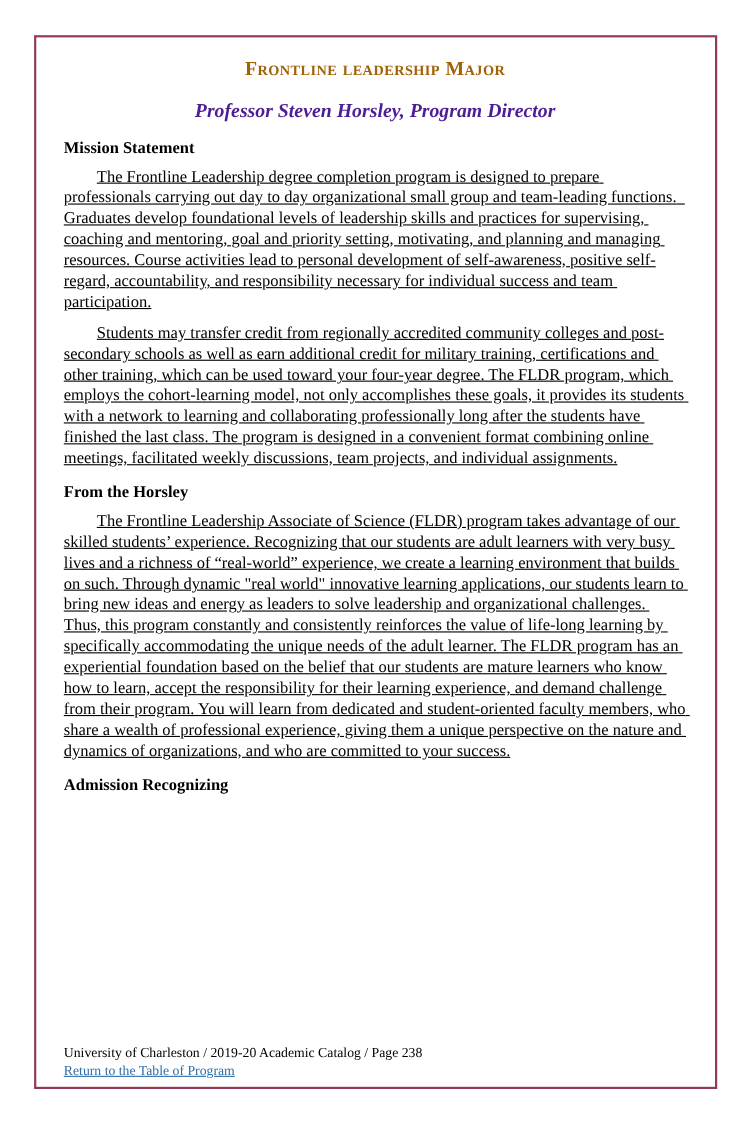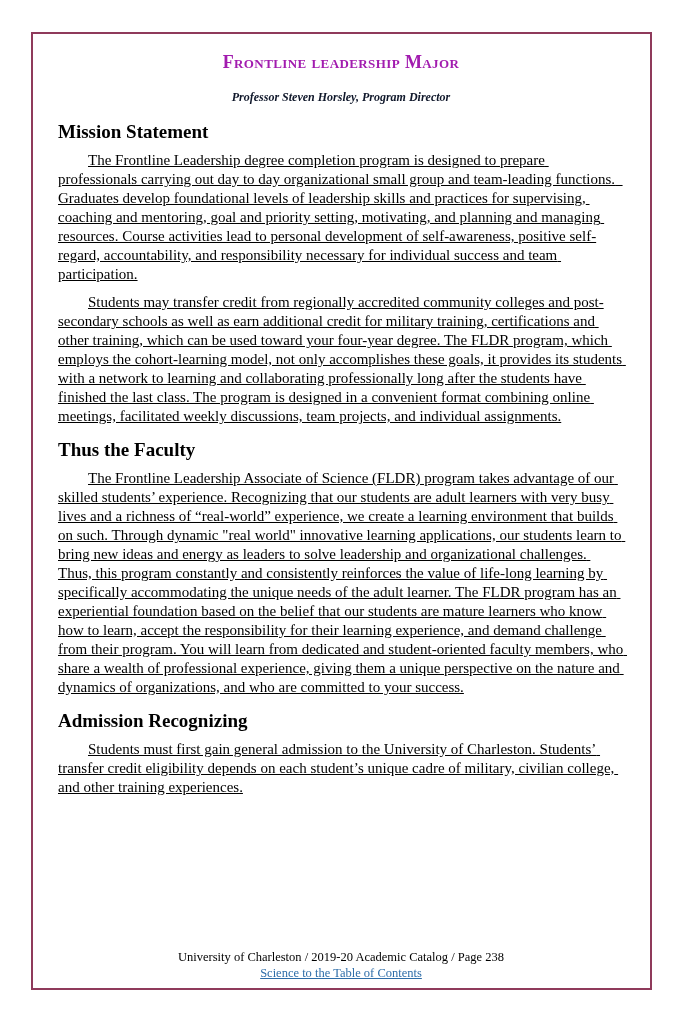--- a/index.html
+++ b/index.html
@@ -30,46 +30,46 @@
   .content {
     flex: 1 1 auto;
   }
   .doc-title {
     margin: 2px 0 17px 0;
     text-align: center;
     font-size: 18px;
     font-weight: bold;
     font-variant: small-caps;
     letter-spacing: 0.4px;
-    color: #a21caf;
+    color: #a16207;
   }
   .doc-subtitle {
     margin: 0 0 16px 0;
     text-align: center;
-    font-size: 12px;
+    font-size: 18px;
     font-weight: bold;
     font-style: italic;
-    color: #0f172a;
+    color: #4c1d95;
   }
   .section-heading {
-    font-size: 19px;
+    font-size: 15px;
     font-weight: bold;
     margin: 13px 0 8px 0;
   }
   .para {
     font-size: 15px;
     line-height: 19px;
     margin: 0 0 9px 0;
     text-indent: 30px;
     white-space: pre-wrap;
     text-decoration: underline;
   }
   .footer {
     flex: 0 0 auto;
-    text-align: center;
+    text-align: left;
     font-size: 12.5px;
     line-height: 16px;
     padding-bottom: 2px;
   }
   .footer-link {
     color: #2E6DA8;
     text-decoration: underline;
     cursor: pointer;
   }
 </style>
@@ -86,30 +86,29 @@
     <div class="section">
       <h3 class="section-heading">Mission Statement</h3>
       <p class="para">The Frontline Leadership degree completion program is designed to prepare professionals carrying out day to day organizational small group and team-leading functions.  Graduates develop foundational levels of leadership skills and practices for supervising, coaching and mentoring, goal and priority setting, motivating, and planning and managing resources. Course activities lead to personal development of self-awareness, positive self-regard, accountability, and responsibility necessary for individual success and team participation.</p>
     </div>
 
     <div class="section">
       <p class="para">Students may transfer credit from regionally accredited community colleges and post-secondary schools as well as earn additional credit for military training, certifications and other training, which can be used toward your four-year degree. The FLDR program, which employs the cohort-learning model, not only accomplishes these goals, it provides its students with a network to learning and collaborating professionally long after the students have finished the last class. The program is designed in a convenient format combining online meetings, facilitated weekly discussions, team projects, and individual assignments.</p>
     </div>
 
     <div class="section">
-      <h3 class="section-heading">Thus the Faculty</h3>
+      <h3 class="section-heading">From the Horsley</h3>
       <p class="para">The Frontline Leadership Associate of Science (FLDR) program takes advantage of our skilled students’ experience. Recognizing that our students are adult learners with very busy lives and a richness of “real-world” experience, we create a learning environment that builds on such. Through dynamic "real world" innovative learning applications, our students learn to bring new ideas and energy as leaders to solve leadership and organizational challenges. Thus, this program constantly and consistently reinforces the value of life-long learning by specifically accommodating the unique needs of the adult learner. The FLDR program has an experiential foundation based on the belief that our students are mature learners who know how to learn, accept the responsibility for their learning experience, and demand challenge from their program. You will learn from dedicated and student-oriented faculty members, who share a wealth of professional experience, giving them a unique perspective on the nature and dynamics of organizations, and who are committed to your success.</p>
     </div>
 
     <div class="section">
       <h3 class="section-heading">Admission Recognizing</h3>
-      <p class="para">Students must first gain general admission to the University of Charleston. Students’ transfer credit eligibility depends on each student’s unique cadre of military, civilian college, and other training experiences.</p>
     </div>
 
   </div>
 
   <div class="footer">
     <div>University of Charleston / 2019-20 Academic Catalog / Page 238</div>
     <div>
-      <a class="footer-link" href="#">Science to the Table of Contents</a>
+      <a class="footer-link" href="#">Return to the Table of Program</a>
     </div>
   </div>
 </div>
 
 </body></html>

